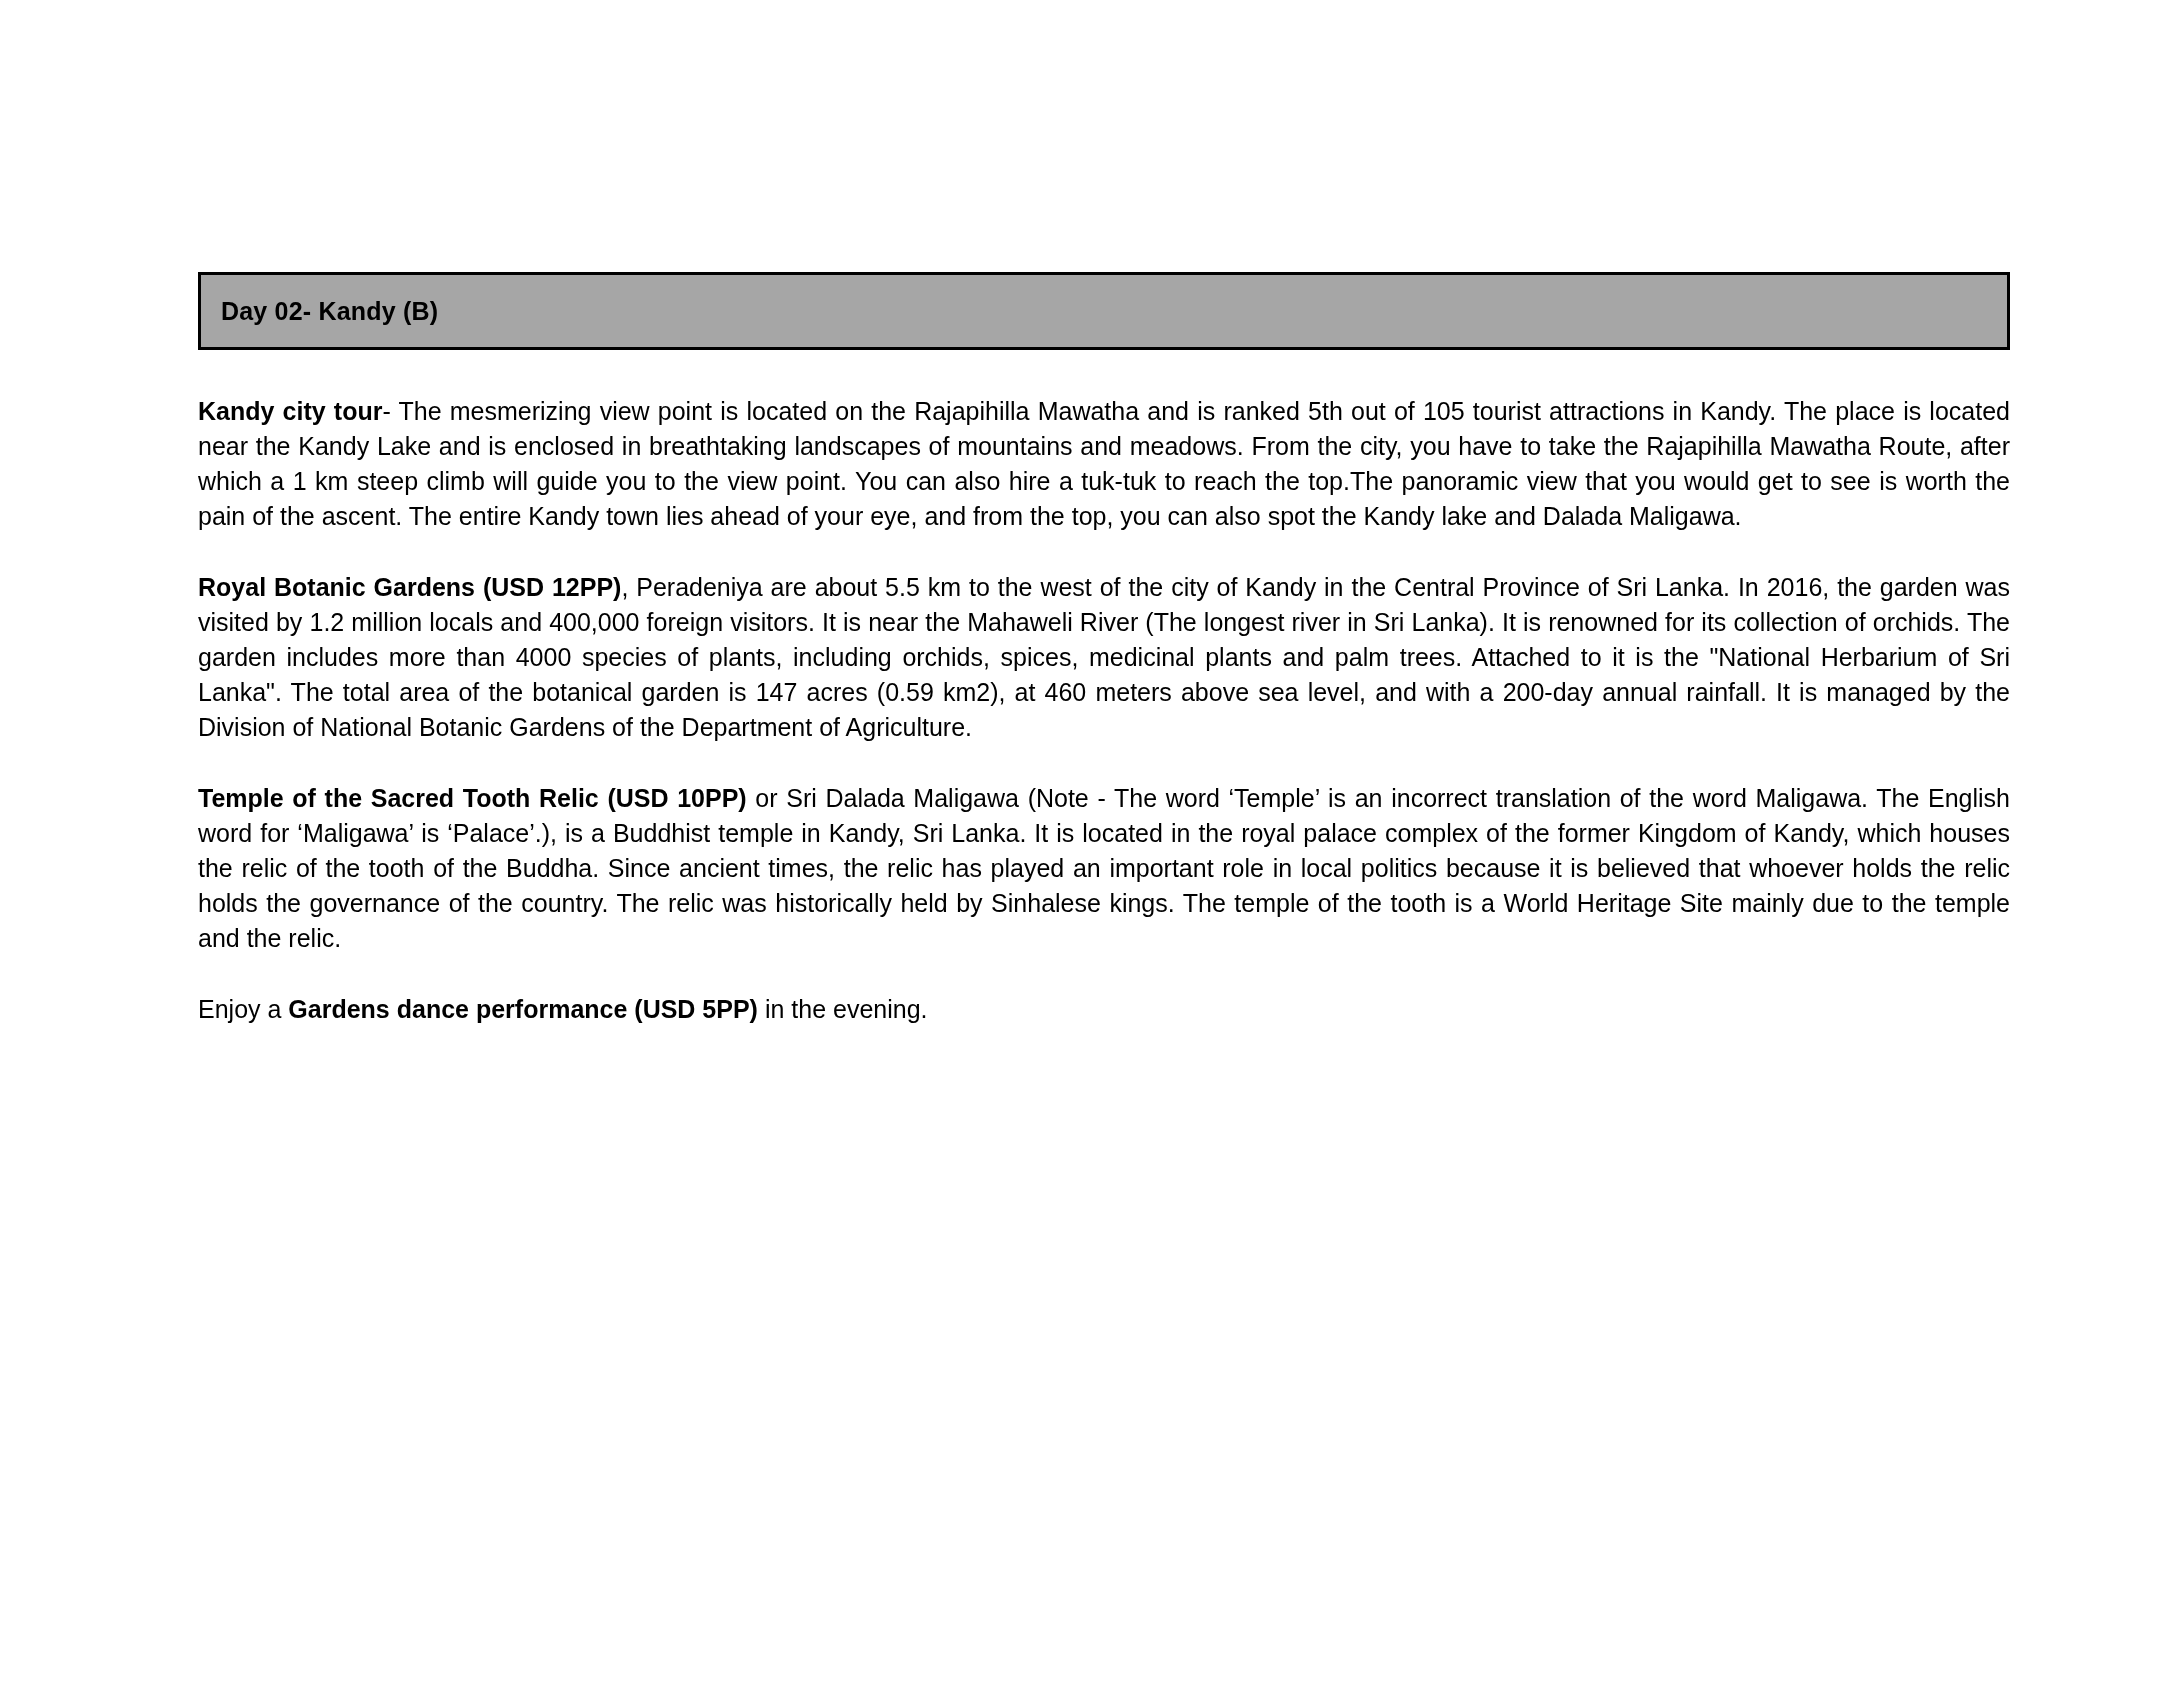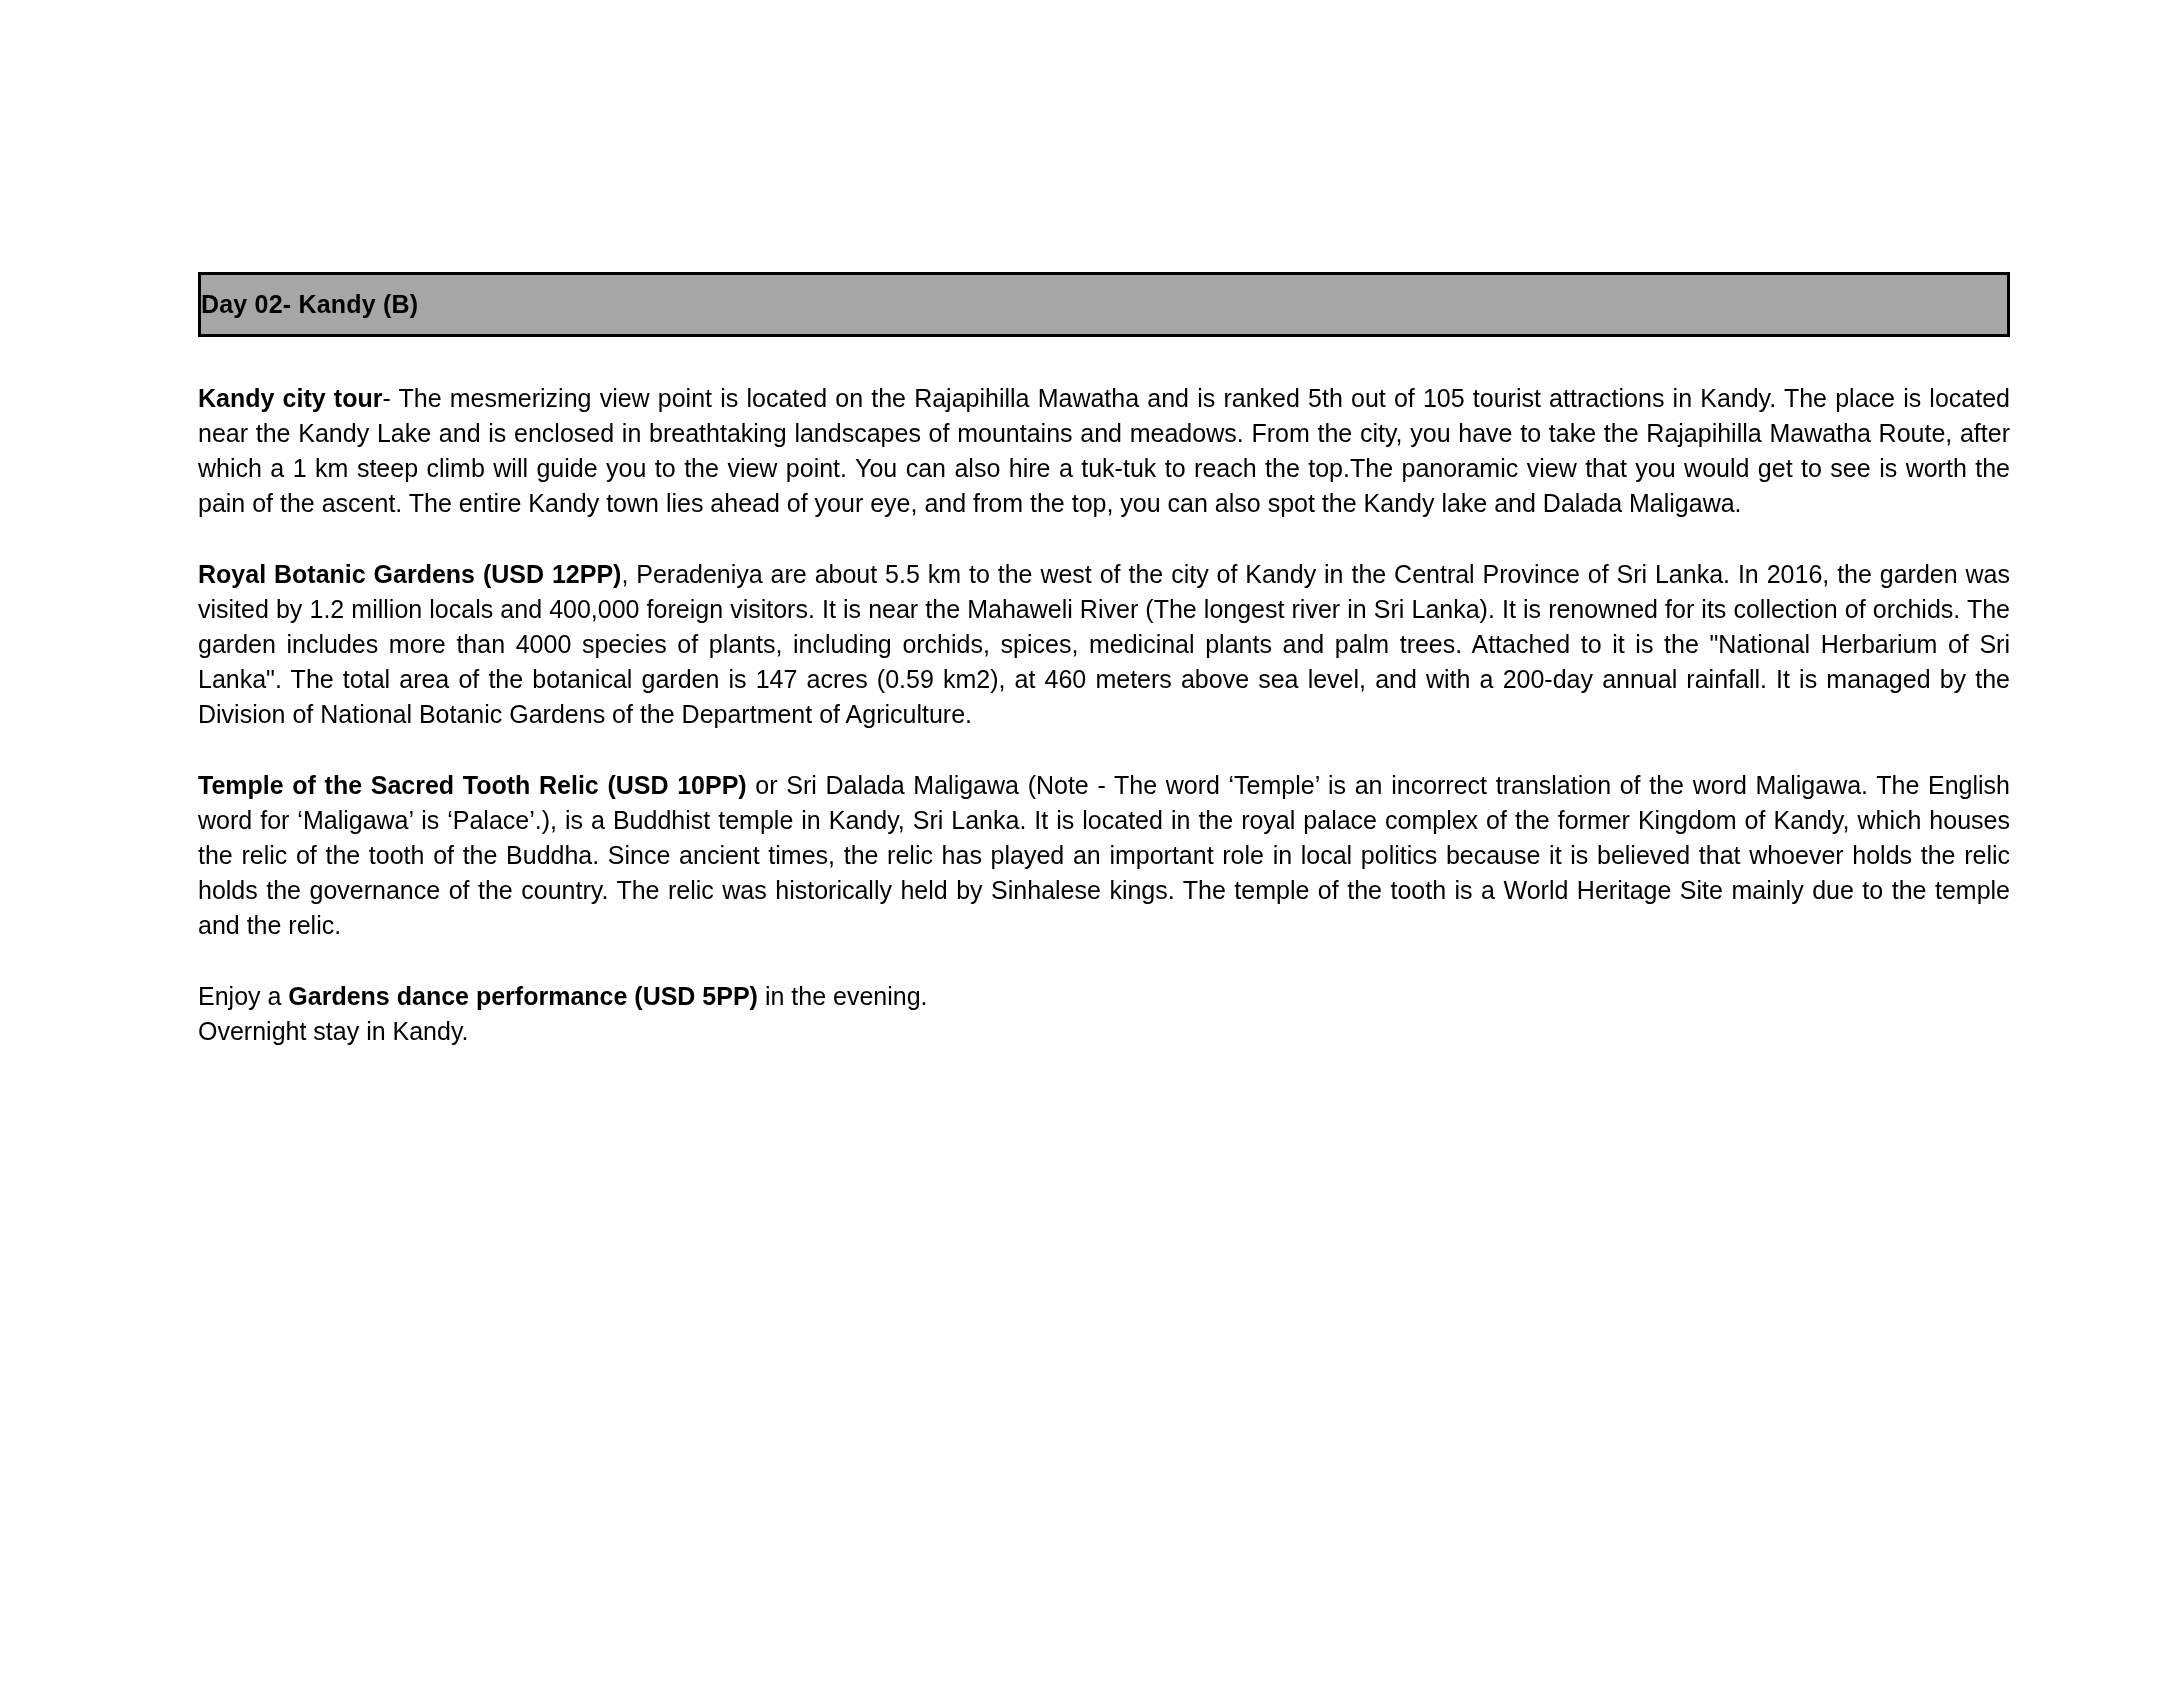--- a/index.html
+++ b/index.html
@@ -22,24 +22,25 @@
   }
   .content {
     position: absolute;
     left: 198px;
     top: 272px;
     width: 1812px;
   }
   .day-header {
     border: 3px solid #000000;
     background: #a6a6a6;
-    height: 65px;
+    height: 78px;
     box-sizing: border-box;
     display: flex;
     align-items: center;
+    padding-left: 20px;
   }
   .day-header-text {
     font-size: 25px;
     font-weight: bold;
     letter-spacing: 0.2px;
   }
   p.para {
     font-size: 25px;
     line-height: 35px;
     text-align: justify;
@@ -77,17 +78,16 @@
 
     <p class="para">
       <b>Temple of the Sacred Tooth Relic (USD 10PP)</b><span> or Sri Dalada Maligawa (Note - The word ‘Temple’ is an incorrect translation of the word Maligawa. The English word for ‘Maligawa’ is  ‘Palace’.), is a Buddhist temple in Kandy, Sri Lanka. It is located in the royal palace complex of the former Kingdom of Kandy, which houses the relic of the tooth of the Buddha. Since ancient times, the relic has played an important role in local politics because it is believed that whoever holds the  relic holds the governance of the country. The relic was historically held by Sinhalese kings. The temple of the tooth is a World Heritage Site mainly due to the temple and the relic.</span>
     </p>
 
     <div class="gap-md"></div>
 
     <p class="para nowrap-block">
       <span>Enjoy a </span><b>Gardens dance performance (USD 5PP)</b><span> in the evening.</span>
     </p>
-    <p class="para nowrap-block">Overnight stay in Kandy.</p>
 
   </div>
 </div>
 
 
 </body></html>

